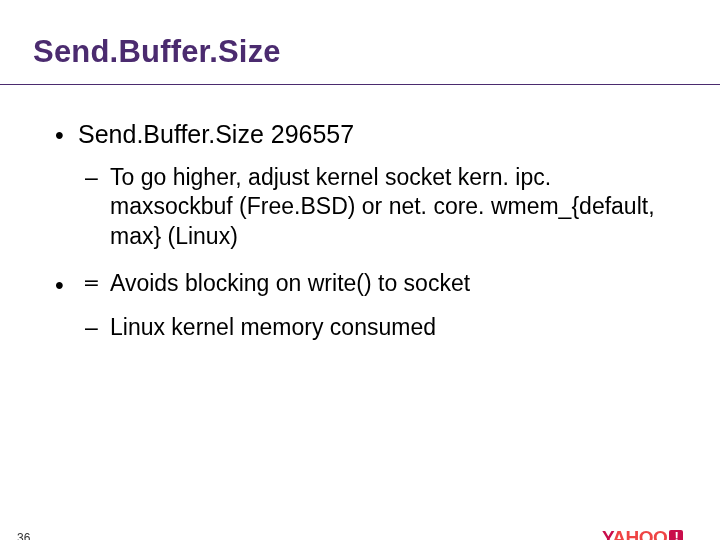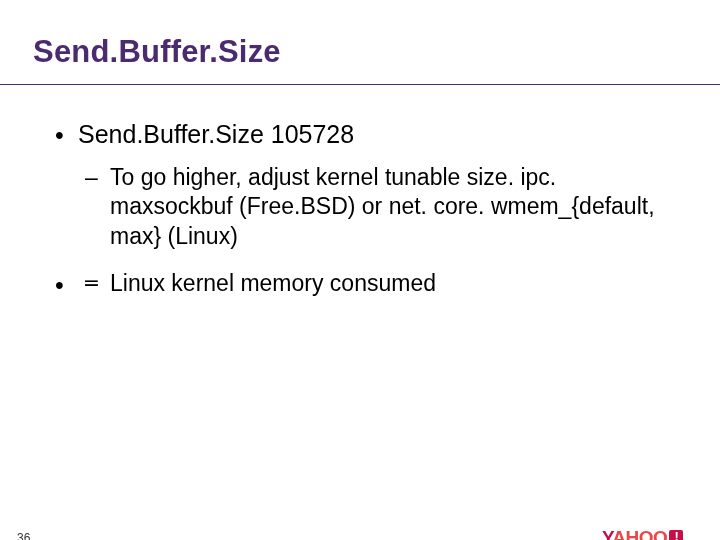--- a/index.html
+++ b/index.html
@@ -101,37 +101,38 @@
 <div class="slide">
 
   <div class="title">Send.Buffer.Size</div>
   <div class="hr"></div>
 
   <div class="body">
 
     <div class="block-1">
       <div class="bullet-1">
         <span class="dot">•</span>
-        <span>Send.Buffer.Size 105728</span>
+        <span>Send.Buffer.Size 296557</span>
       </div>
       <div class="bullet-2">
         <span class="dash">–</span>
-        <span>To go higher, adjust kernel tunable size. ipc. maxsockbuf (Free.BSD) or net. core. wmem_{default, max} (Linux)</span>
+        <span>To go higher, adjust kernel socket kern. ipc. maxsockbuf (Free.BSD) or net. core. wmem_{default, max} (Linux)</span>
       </div>
       <div class="bullet-2">
         <span class="dash">–</span>
       </div>
     </div>
 
     <div class="block-2">
       <div class="bullet-1">
         <span class="dot">•</span>
       </div>
       <div class="bullet-2">
         <span class="dash">–</span>
+        <span>Avoids blocking on write() to socket</span>
       </div>
       <div class="bullet-2">
         <span class="dash">–</span>
         <span>Linux kernel memory consumed</span>
       </div>
     </div>
 
   </div>
 
   <div class="pagenum">36</div>

